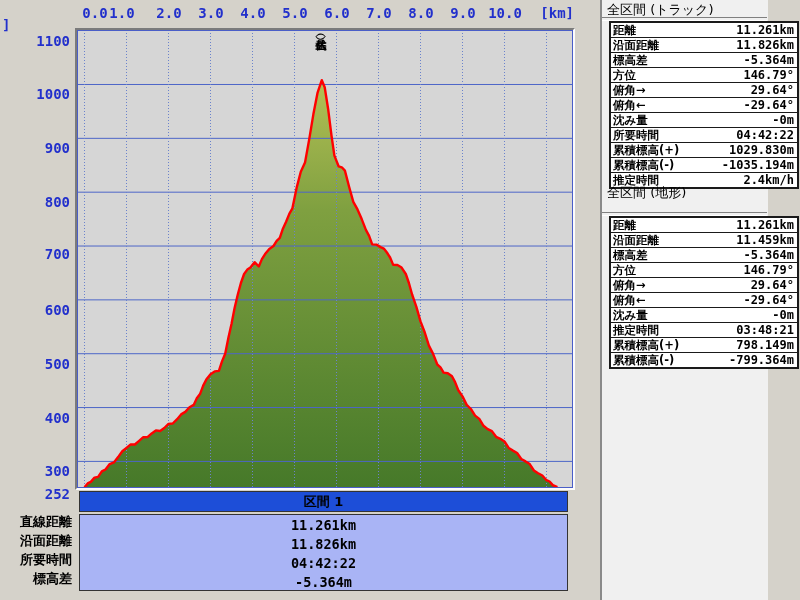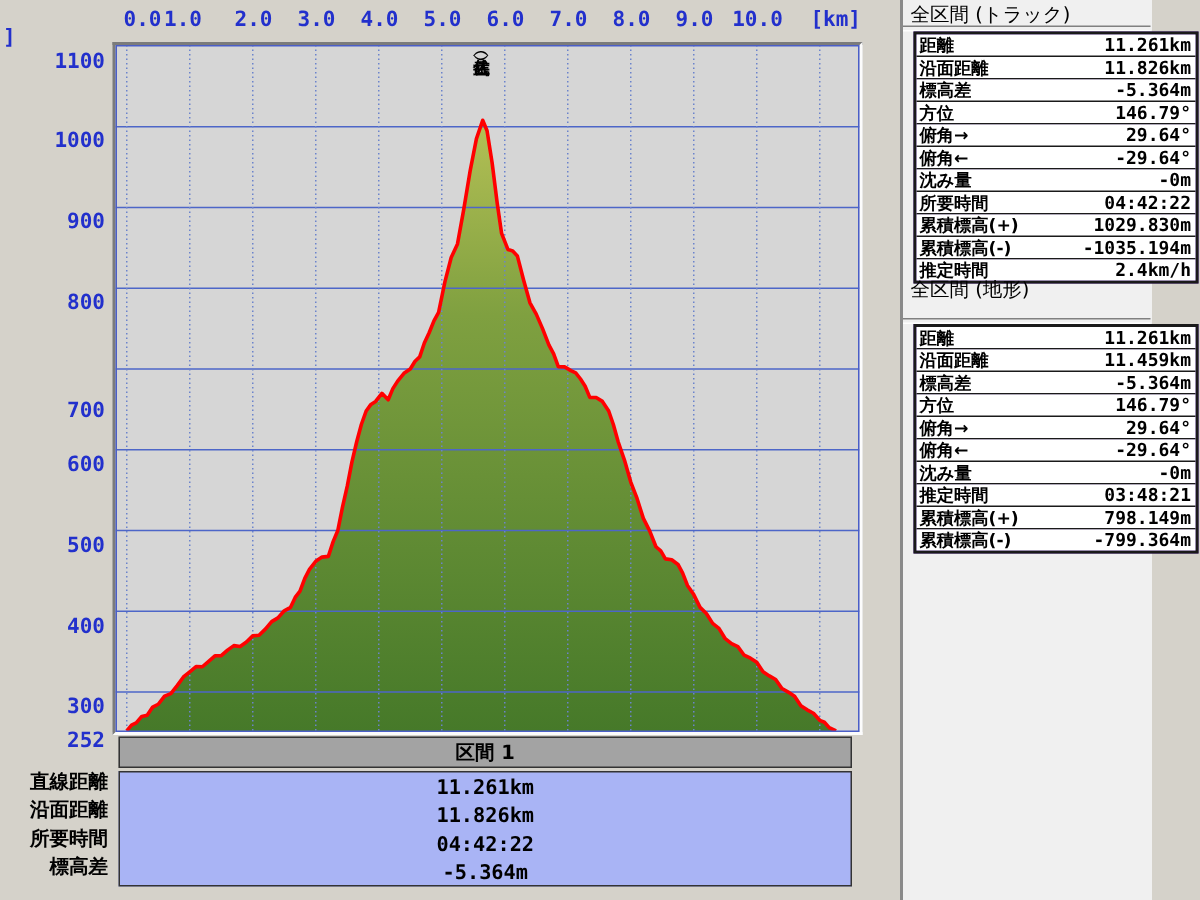--- a/index.html
+++ b/index.html
@@ -30,21 +30,21 @@
   #profile-svg{position:absolute;left:0;top:0;z-index:2;}
   #peak-label{
     position:absolute;left:237px;top:0px;z-index:6;
     writing-mode:vertical-rl;
     color:#000;font-weight:bold;font-size:11px;letter-spacing:0px;line-height:13px;
     font-family:"DejaVu Sans","Liberation Sans",sans-serif;
   }
   
   #segment-header-box{
     position:absolute;left:79px;top:491px;width:489px;height:21px;
-    box-sizing:border-box;border:1px solid #333;background:#a3a3a3;
+    box-sizing:border-box;border:1px solid #333;background:#1d4ed8;
     display:flex;align-items:center;justify-content:center;
     font-size:13px;font-weight:bold;color:#000;
   }
   #segment-value-box{
     position:absolute;left:79px;top:514px;width:489px;height:77px;
     box-sizing:border-box;border:1px solid #333;background:#a9b4f5;
     padding-top:1px;
   }
   .segment-value-line{
     height:19px;line-height:19px;text-align:center;color:#000;
@@ -62,21 +62,21 @@
   }
   .section-title{
     position:absolute;left:5px;font-size:13px;color:#000;white-space:nowrap;
   }
   .section-rule{
     position:absolute;left:0;right:1px;height:2px;
     border-top:1px solid #808080;border-bottom:1px solid #ffffff;
   }
   .stat-table{
     position:absolute;left:7px;width:190px;
-    box-sizing:border-box;border:2px solid #1a1a1a;background:#4c1d95;
+    box-sizing:border-box;border:2px solid #1a1a1a;background:#f97316;
   }
   .stat-row{
     display:flex;justify-content:space-between;align-items:center;
     height:14px;border-bottom:1px solid #1a1a1a;background:#fff;
     padding:0 3px 0 2px;white-space:nowrap;overflow:visible;
   }
   .stat-row:last-child{border-bottom:none;}
   .stat-label{font-size:11.5px;font-weight:bold;color:#000;}
   .stat-value{
     font-size:12px;font-weight:bold;color:#000;
@@ -101,21 +101,21 @@
       <span class="axis-text x-tick-label" style="left: 379px;">7.0</span>
       <span class="axis-text x-tick-label" style="left: 421px;">8.0</span>
       <span class="axis-text x-tick-label" style="left: 463px;">9.0</span>
       <span class="axis-text x-tick-label" style="left: 505px;">10.0</span>
     </div>
   <div id="y-tick-labels">
       <span class="axis-text y-tick-label" style="top: 30.64px;">1100</span>
       <span class="axis-text y-tick-label" style="top: 84.485px;">1000</span>
       <span class="axis-text y-tick-label" style="top: 138.33px;">900</span>
       <span class="axis-text y-tick-label" style="top: 192.175px;">800</span>
-      <span class="axis-text y-tick-label" style="top: 264px;">700</span>
+      <span class="axis-text y-tick-label" style="top: 244px;">700</span>
       <span class="axis-text y-tick-label" style="top: 299.865px;">600</span>
       <span class="axis-text y-tick-label" style="top: 353.71px;">500</span>
       <span class="axis-text y-tick-label" style="top: 407.555px;">400</span>
       <span class="axis-text y-tick-label" style="top: 461.4px;">300</span>
       <span class="axis-text y-tick-label" style="top: 484px;">252</span>
     </div>
 
   <div id="chart-frame">
     <div id="plot">
       <svg id="profile-svg" width="496" height="458" viewBox="0 0 496 458">

